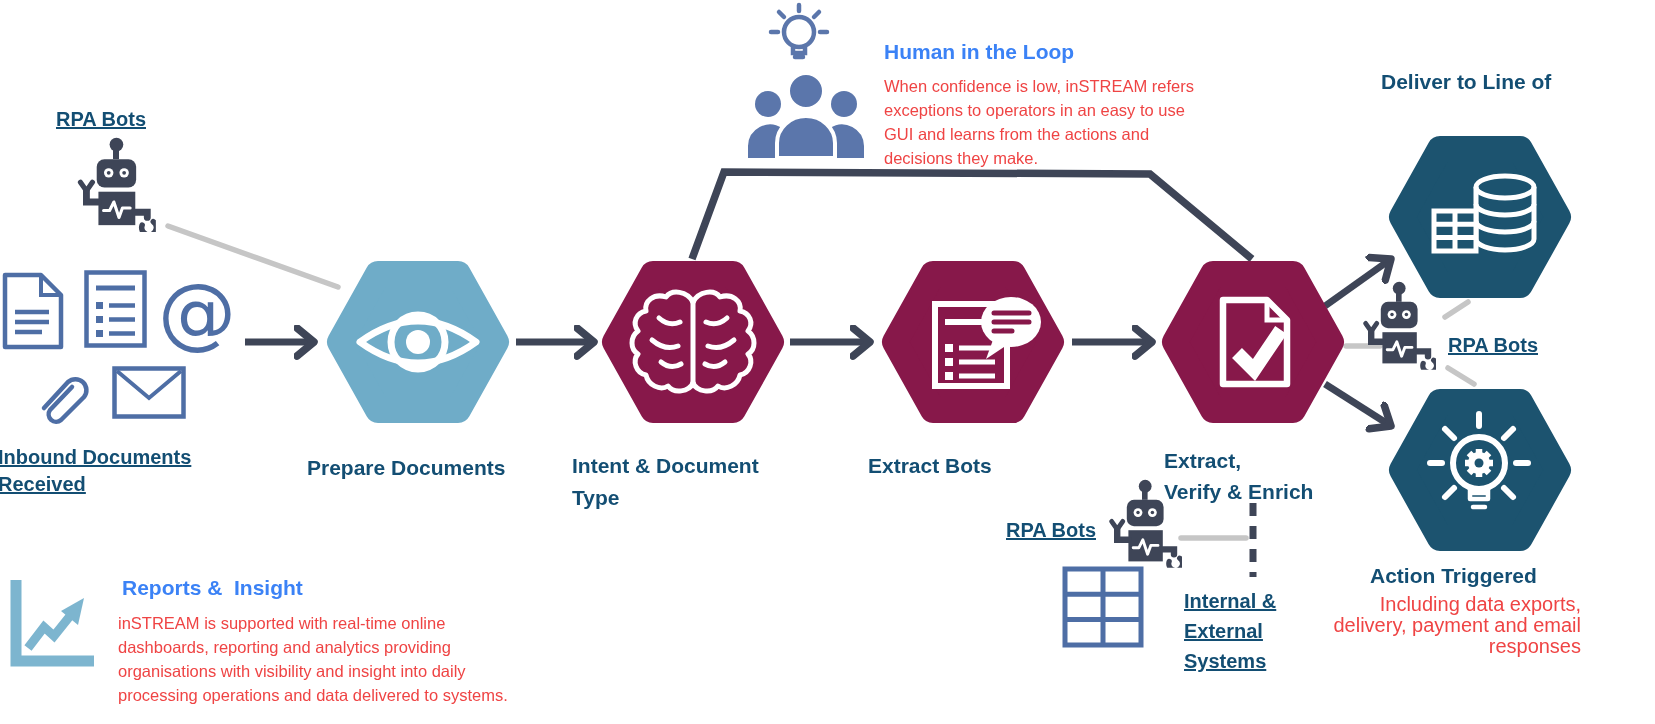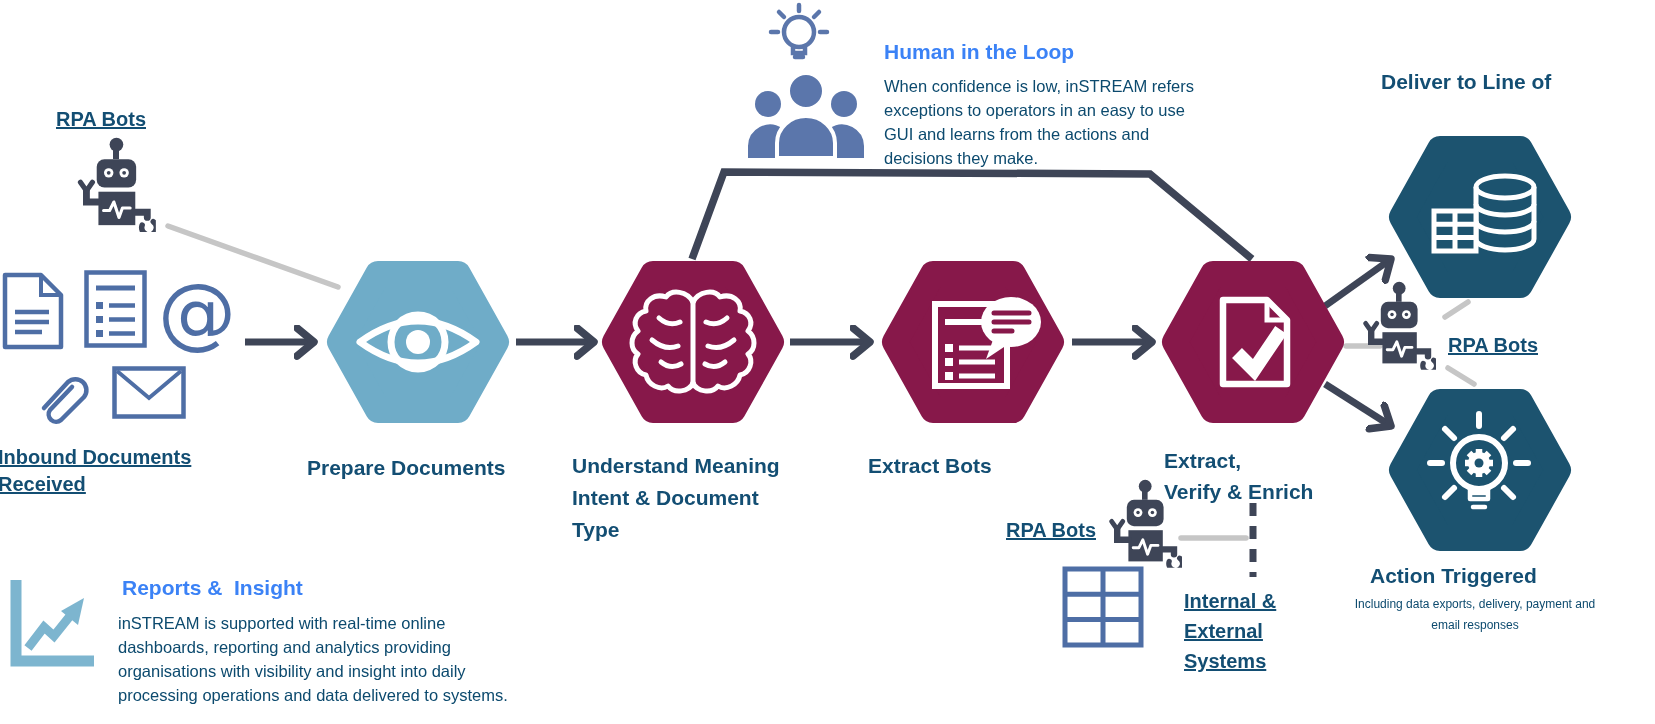--- a/index.html
+++ b/index.html
@@ -5,21 +5,21 @@
   html,body{margin:0;padding:0;background:#ffffff;}
   body{font-family:"Liberation Sans",sans-serif;}
   .canvas{position:relative;width:1655px;height:724px;background:#ffffff;overflow:hidden;}
   .abs{position:absolute;}
   .overlay{position:absolute;left:0;top:0;z-index:1;}
   .node{z-index:2;}
   .lbl{position:absolute;z-index:3;font-weight:bold;color:#134E73;}
   .hexlbl{font-size:21px;line-height:31px;}
   .smlbl{font-size:20px;line-height:27px;text-decoration:underline;}
   .callout-title{position:absolute;z-index:3;font-weight:bold;color:#3b82f6;font-size:21px;white-space:pre-wrap;}
-  .body-text{position:absolute;z-index:3;color:#0c4a6e;font-size:16.5px;line-height:24px;}
+  .body-text{position:absolute;z-index:3;color:#ef4444;font-size:16.5px;line-height:24px;}
   .at-glyph{position:absolute;z-index:2;color:#4E6EA5;font-size:78px;line-height:92px;font-family:"DejaVu Sans",sans-serif;}
 </style>
 </head>
 <body>
 
 <div class="canvas">
 
   <svg width="0" height="0" style="position:absolute" aria-hidden="true">
     <defs>
       <symbol id="robot" viewBox="0 0 100 112">
@@ -116,21 +116,20 @@
       <path d="M92,42 C98,31 113,29 119,37 C131,33 141,41 139,51 C149,53 153,63 147,71 C155,77 155,89 147,94 C153,101 149,113 139,115 C137,125 125,131 117,126 C111,134 96,132 92,123"></path>
       <path d="M58,58 q10,9 21,4"></path>
       <path d="M51,80 q13,11 26,6"></path>
       <path d="M60,102 q10,8 20,2"></path>
       <path d="M126,58 q-10,9 -21,4"></path>
       <path d="M133,80 q-13,11 -26,6"></path>
       <path d="M124,102 q-10,8 -20,2"></path>
     </g>
   </svg>
   <div class="lbl hexlbl abs" style="left:572px;top:450px;width:250px;line-height:32px">
-    <div>Understand Meaning</div>
     <div>Intent &amp; Document</div>
     <div>Type</div>
   </div>
 
   <svg class="abs node" style="left:881px;top:260px" width="184" height="164" viewBox="0 0 184 164">
     <polygon points="14,82 52,14 132,14 170,82 132,150 52,150" fill="#87184A" stroke="#87184A" stroke-width="26" stroke-linejoin="round"></polygon>
     <g>
       <rect x="54" y="44" width="72" height="82" fill="none" stroke="#fff" stroke-width="6"></rect>
       <path d="M64,62 H104" stroke="#fff" stroke-width="6"></path>
       <rect x="64" y="84" width="8" height="8" fill="#fff"></rect>
@@ -188,21 +187,21 @@
           <path d="M66,100 L57,109"></path>
       </g>
       <circle cx="91" cy="75" r="11" fill="#fff"></circle>
       <g stroke="#fff" stroke-width="6.5">
         <path d="M91,61 V89 M77,75 H105 M81,65 L101,85 M81,85 L101,65"></path>
       </g>
       <circle cx="91" cy="75" r="4.5" fill="#1C536F"></circle>
     </g>
   </svg>
   <div class="lbl hexlbl abs" style="left:1370px;top:560px;width:204px">Action Triggered</div>
-  <div class="body-text" style="left:1339px;top:594px;width:272px;text-align:center;font-size:12px;line-height:21px">Including data exports, delivery, payment and email responses</div>
+  <div class="body-text" style="left:1309px;top:594px;width:272px;text-align:right;font-size:20px;line-height:21px">Including data exports, delivery, payment and email responses</div>
 
   <svg class="abs node" style="left:766px;top:2px" width="66" height="66" viewBox="0 0 66 66">
     <g fill="none" stroke="#5B76AB" stroke-width="4.5" stroke-linecap="round">
       <circle cx="33" cy="30" r="15"></circle>
       <path d="M27,45 V51 H39 V45 M29,55 H37"></path>
       <path d="M33,9 V3 M12,30 H5 M54,30 H61 M18,15 L13,10 M48,15 L53,10"></path>
     </g>
   </svg>
   <svg class="abs node" style="left:746px;top:70px" width="120" height="88" viewBox="0 0 120 88">
     <circle cx="22" cy="34" r="13" fill="#5B76AB"></circle>

